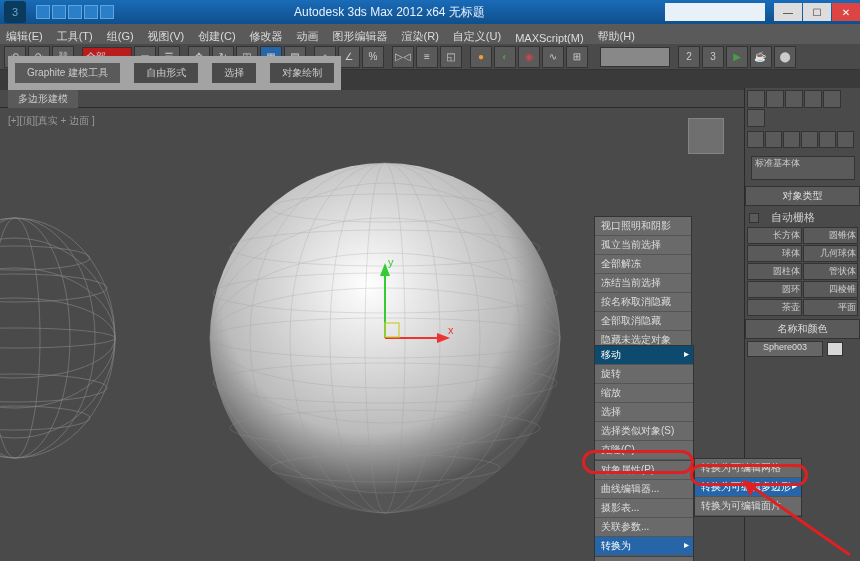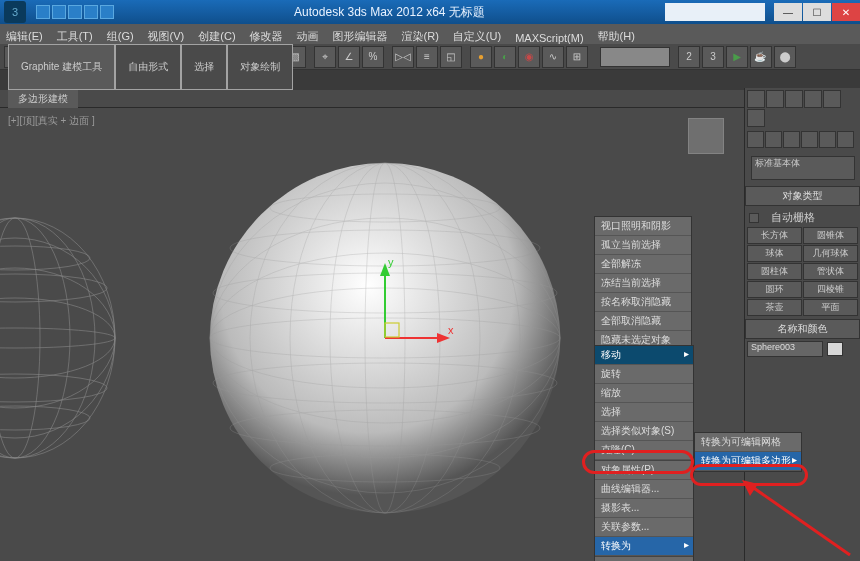--- a/index.html
+++ b/index.html
@@ -22,43 +22,43 @@
 
 
 .toolbar { height: 26px; background: #4a4a4a; border-bottom: 1px solid #333; display: flex; align-items: center; padding: 0 4px; gap: 2px; }
 .toolbar .tbtn { width: 22px; height: 22px; background: #5a5a5a; border: 1px solid #333; display: flex; align-items: center; justify-content: center; color: #ccc; font-size: 10px; }
 .toolbar .sep { width: 4px; }
 .toolbar .dd { width: 50px; height: 20px; background: #b91c1c; border: 1px solid #333; color: #ccc; font-size: 10px; display: flex; align-items: center; padding: 0 3px; }
 .toolbar .searchbox { width: 70px; height: 20px; background: #888; border: 1px solid #333; margin-left: 4px; }
 
 
 .ribbon { height: 20px; background: #3a3a3a; display: flex; align-items: flex-end; padding-left: 8px; }
-.ribbon .tab { padding: 15px 12px; background: #4a4a4a; color: #ccc; border: 1px solid #a3a3a3; font-size: 10px; }
+.ribbon .tab { padding: 3px 12px; background: #4a4a4a; color: #ccc; border: 7px solid #a3a3a3; font-size: 10px; }
 .ribbon .tab.active { background: #5a5a5a; }
 .subbar { height: 18px; background: #4a4a4a; border-bottom: 1px solid #2a2a2a; padding-left: 8px; display: flex; align-items: center; }
 .subbar .sbtn { padding: 2px 10px; background: #5a5a5a; color: #ccc; font-size: 10px; }
 
 
 .main { position: absolute; top: 108px; left: 0; right: 116px; bottom: 0; background: #4a4a4a; }
 .vp-label { position: absolute; top: 6px; left: 8px; color: #999; font-size: 10px; }
 .viewport { position: absolute; inset: 0; }
 
 
 .cmdpanel { position: absolute; top: 88px; right: 0; width: 116px; bottom: 0; background: #4a4a4a; border-left: 1px solid #2a2a2a; }
 .cmd-icons { display: flex; flex-wrap: wrap; padding: 2px; gap: 1px; }
 .cmd-icons .ci { width: 18px; height: 18px; background: #5a5a5a; border: 1px solid #333; }
 .cmd-icons2 { display: flex; flex-wrap: wrap; padding: 2px; gap: 1px; }
 .cmd-icons2 .ci { width: 17px; height: 17px; background: #5a5a5a; border: 1px solid #333; }
 .rollout-head { background: #5a5a5a; color: #ddd; text-align: center; padding: 2px; font-size: 10px; border: 1px solid #333; }
 .rollout-body { background: #4a4a4a; padding: 2px; }
 .pbtn-row { display: flex; gap: 1px; margin-bottom: 1px; }
-.pbtn { flex: 1; background: #5a5a5a; border: 1px solid #333; color: #ccc; text-align: center; padding: 1px; font-size: 9px; }
+.pbtn { flex: 1; background: #5a5a5a; border: 1px solid #333; color: #ccc; text-align: right; padding: 1px; font-size: 9px; }
 .chk { color: #ccc; font-size: 9px; padding: 2px; display: flex; align-items: center; gap: 12px; }
 .chk .box { width: 10px; height: 10px; background: #5a5a5a; border: 1px solid #333; }
-.name-input { width: 76px; height: 16px; background: #666; border: 1px solid #333; color: #ddd; font-size: 9px; padding: 0 3px; display: inline-block; vertical-align: middle; }
+.name-input { width: 76px; height: 16px; background: #666; border: 1px solid #333; color: #ddd; font-size: 9px; padding: 0 13px; display: inline-block; vertical-align: middle; text-align: center; }
 .swatch { width: 16px; height: 14px; background: #d8d8d8; border: 1px solid #333; display: inline-block; vertical-align: middle; margin-left: 4px; }
 .dd2 { width: 104px; height: 24px; background: #5a5a5a; border: 1px solid #333; color: #ccc; font-size: 9px; padding: 0 3px; margin: 6px; }
 
 
 .ctx { position: absolute; width: 98px; background: #6a6a6a; border: 1px solid #333; z-index: 10; }
 .ctx-item { padding: 2px 6px; color: #ddd; font-size: 10px; border-bottom: 1px solid #555; }
 .ctx-item.sel { background: #2666a8; color: #fff; position: relative; }
 .ctx-item.sel::after { content: "▸"; position: absolute; right: 4px; }
 .ctx-sep { height: 1px; background: #444; }
 
@@ -286,23 +286,24 @@
   <div class="ctx-item">对象属性(P)...</div>
   <div class="ctx-item">曲线编辑器...</div>
   <div class="ctx-item">摄影表...</div>
   <div class="ctx-item">关联参数...</div>
   <div class="ctx-item sel">转换为</div>
   <div class="ctx-sep"></div>
   <div class="ctx-item">VR-属性</div>
 
 </div>
 
-<div class="ctx" style="left:694px; top:432px; width:108px;">
+<div class="ctx" style="left:694px; top:458px; width:108px;">
   <div class="ctx-item">转换为可编辑网格</div>
   <div class="ctx-item sel">转换为可编辑多边形</div>
+  <div class="ctx-item">转换为可编辑面片</div>
 </div>
 
 <div class="highlight" style="left:582px; top:450px; width:112px; height:24px; border-radius:12px;"></div>
 <div class="highlight" style="left:690px; top:464px; width:118px; height:22px; border-radius:11px;"></div>
 <svg class="arrow-line" style="left:720px; top:480px; width:140px; height:80px;">
   <line x1="130" y1="75" x2="28" y2="4" stroke="#e02020" stroke-width="3"></line>
   <polygon points="22,0 38,4 30,16" fill="#e02020"></polygon>
 </svg>
 
 </body></html>

